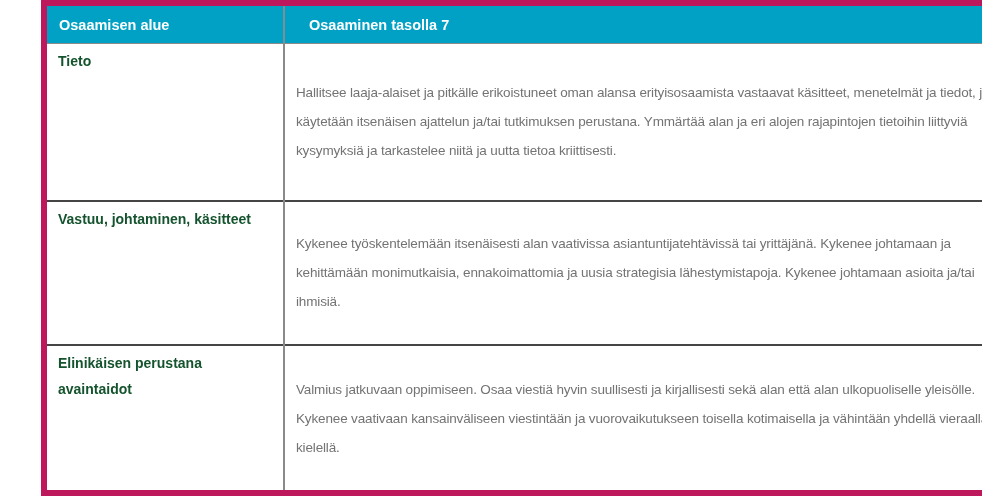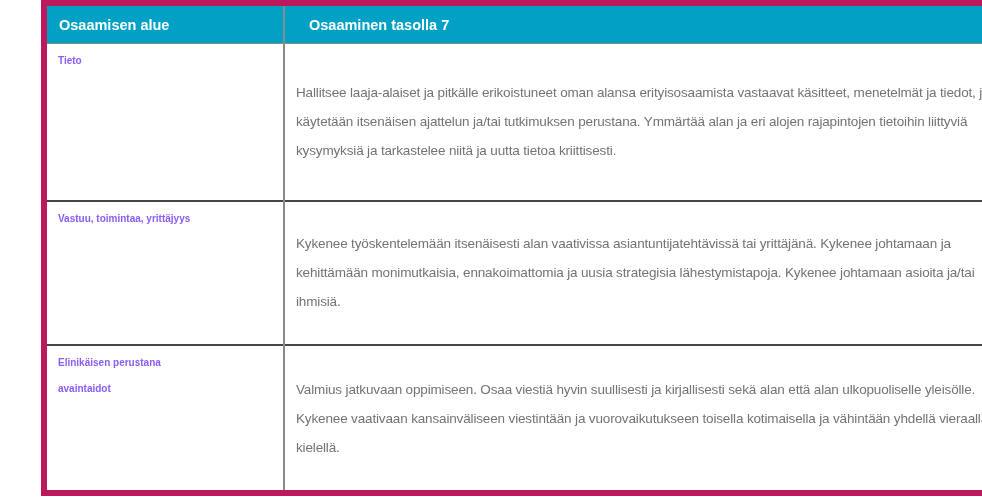--- a/index.html
+++ b/index.html
@@ -36,22 +36,22 @@
     padding-left: 24px;
   }
   tbody tr + tr { border-top: 2px solid #454545; }
   tbody tr:nth-child(1) { height: 101px; }
   tbody tr:nth-child(2) { height: 74px; }
   tbody tr:nth-child(3) { height: 93px; }
   tbody tr:nth-child(4) { height: 75px; }
   td.cell-area {
     vertical-align: top;
     font-weight: bold;
-    font-size: 10px;
-    color: #8b5cf6;
+    font-size: 14px;
+    color: #14532d;
     line-height: 26px;
     padding: 4px 20px 0 11px;
     white-space: pre-line;
   }
   td.cell-desc {
     vertical-align: middle;
     font-size: 13.5px;
     color: #737373;
     line-height: 29px;
     letter-spacing: -0.15px;
@@ -73,21 +73,21 @@
         <th class="th-area">Osaamisen alue</th>
         <th class="th-desc">Osaaminen tasolla 7</th>
       </tr>
     </thead>
     <tbody>
       <tr>
         <td class="cell-area">Tieto</td>
         <td class="cell-desc">Hallitsee laaja-alaiset ja pitkälle erikoistuneet oman alansa erityisosaamista vastaavat käsitteet, menetelmät ja tiedot, joita käytetään itsenäisen ajattelun ja/tai tutkimuksen perustana.  Ymmärtää alan ja eri alojen rajapintojen tietoihin liittyviä kysymyksiä ja tarkastelee niitä ja uutta tietoa kriittisesti.</td>
       </tr>
       <tr>
-        <td class="cell-area">Vastuu, toimintaa, yrittäjyys</td>
+        <td class="cell-area">Vastuu, johtaminen, käsitteet</td>
         <td class="cell-desc">Kykenee työskentelemään itsenäisesti alan vaativissa asiantuntijatehtävissä tai yrittäjänä. Kykenee johtamaan ja kehittämään monimutkaisia, ennakoimattomia ja uusia strategisia lähestymistapoja.  Kykenee johtamaan asioita ja/tai ihmisiä.</td>
       </tr>
       <tr>
         <td class="cell-area">Elinikäisen perustana
 avaintaidot</td>
         <td class="cell-desc">Valmius jatkuvaan oppimiseen. Osaa viestiä hyvin suullisesti ja kirjallisesti sekä alan että alan ulkopuoliselle yleisölle. Kykenee vaativaan kansainväliseen viestintään ja vuorovaikutukseen toisella kotimaisella ja vähintään yhdellä vieraalla kielellä.</td>
       </tr>
     </tbody>
   </table>
 </main>

